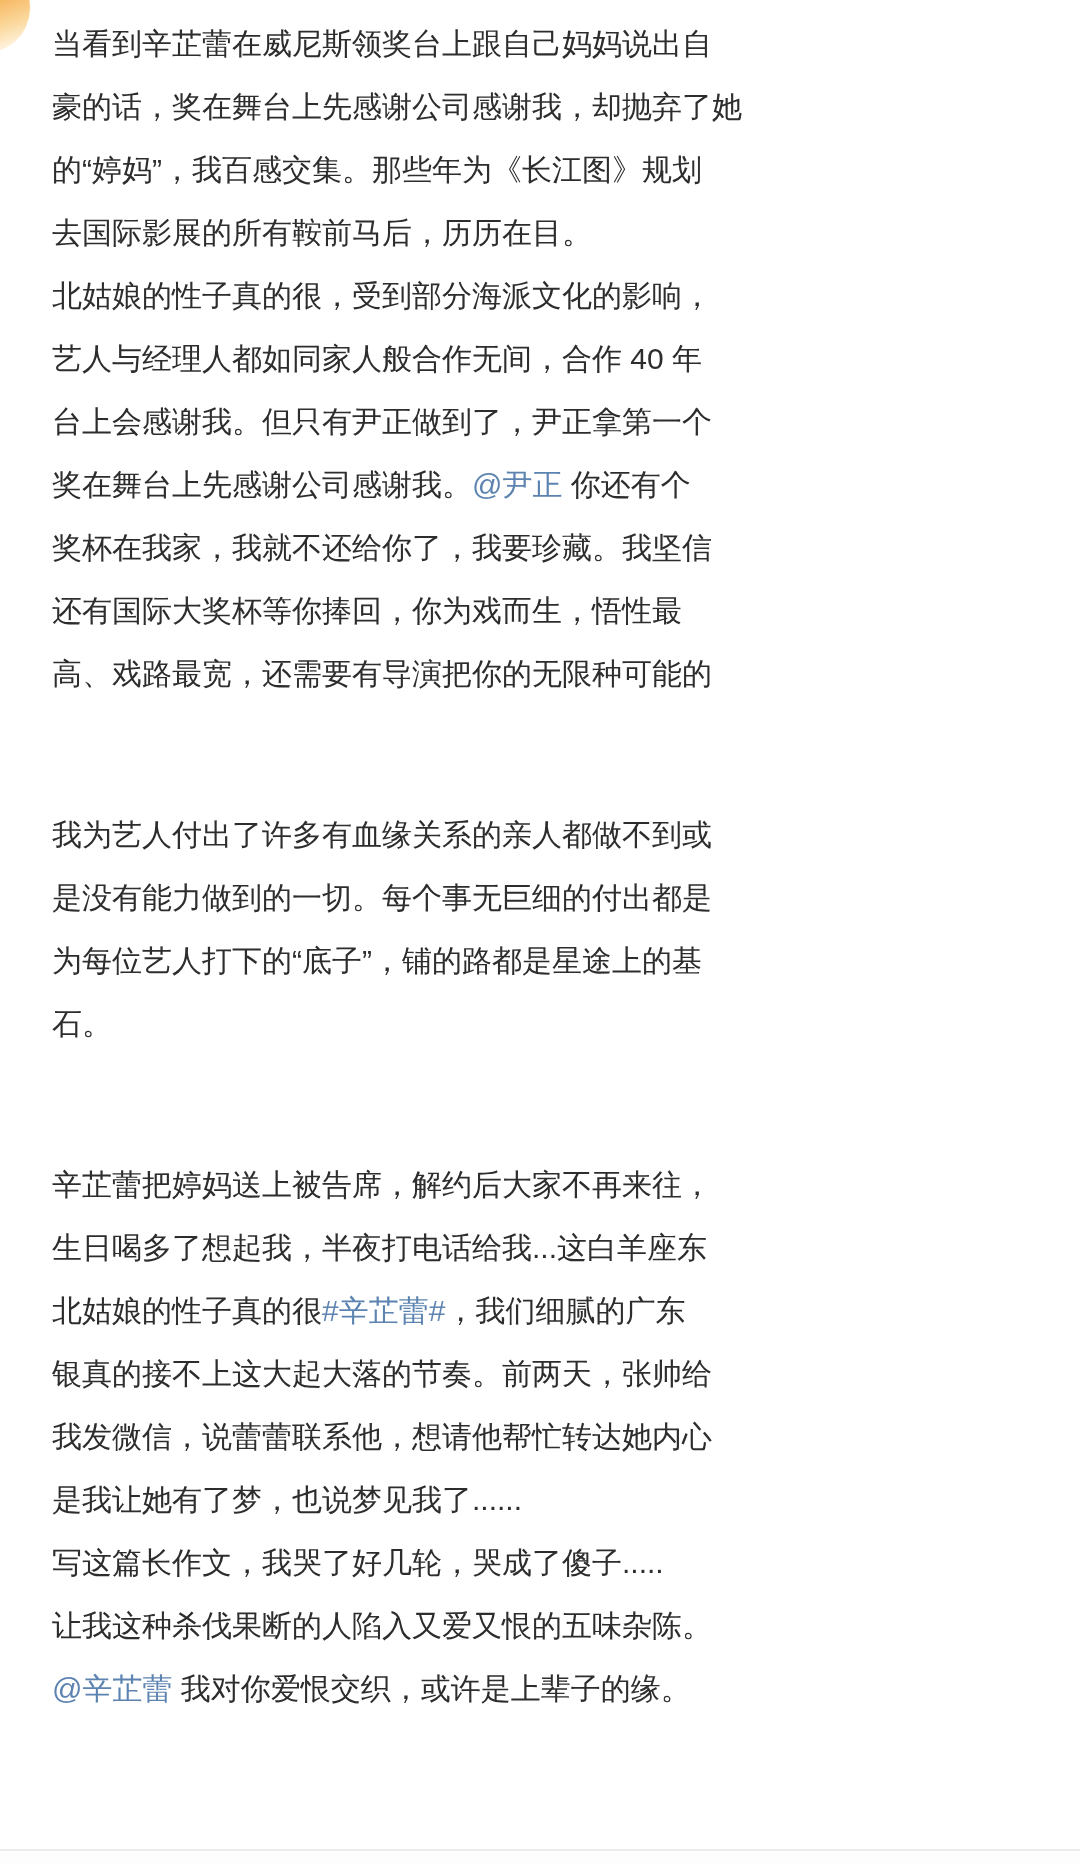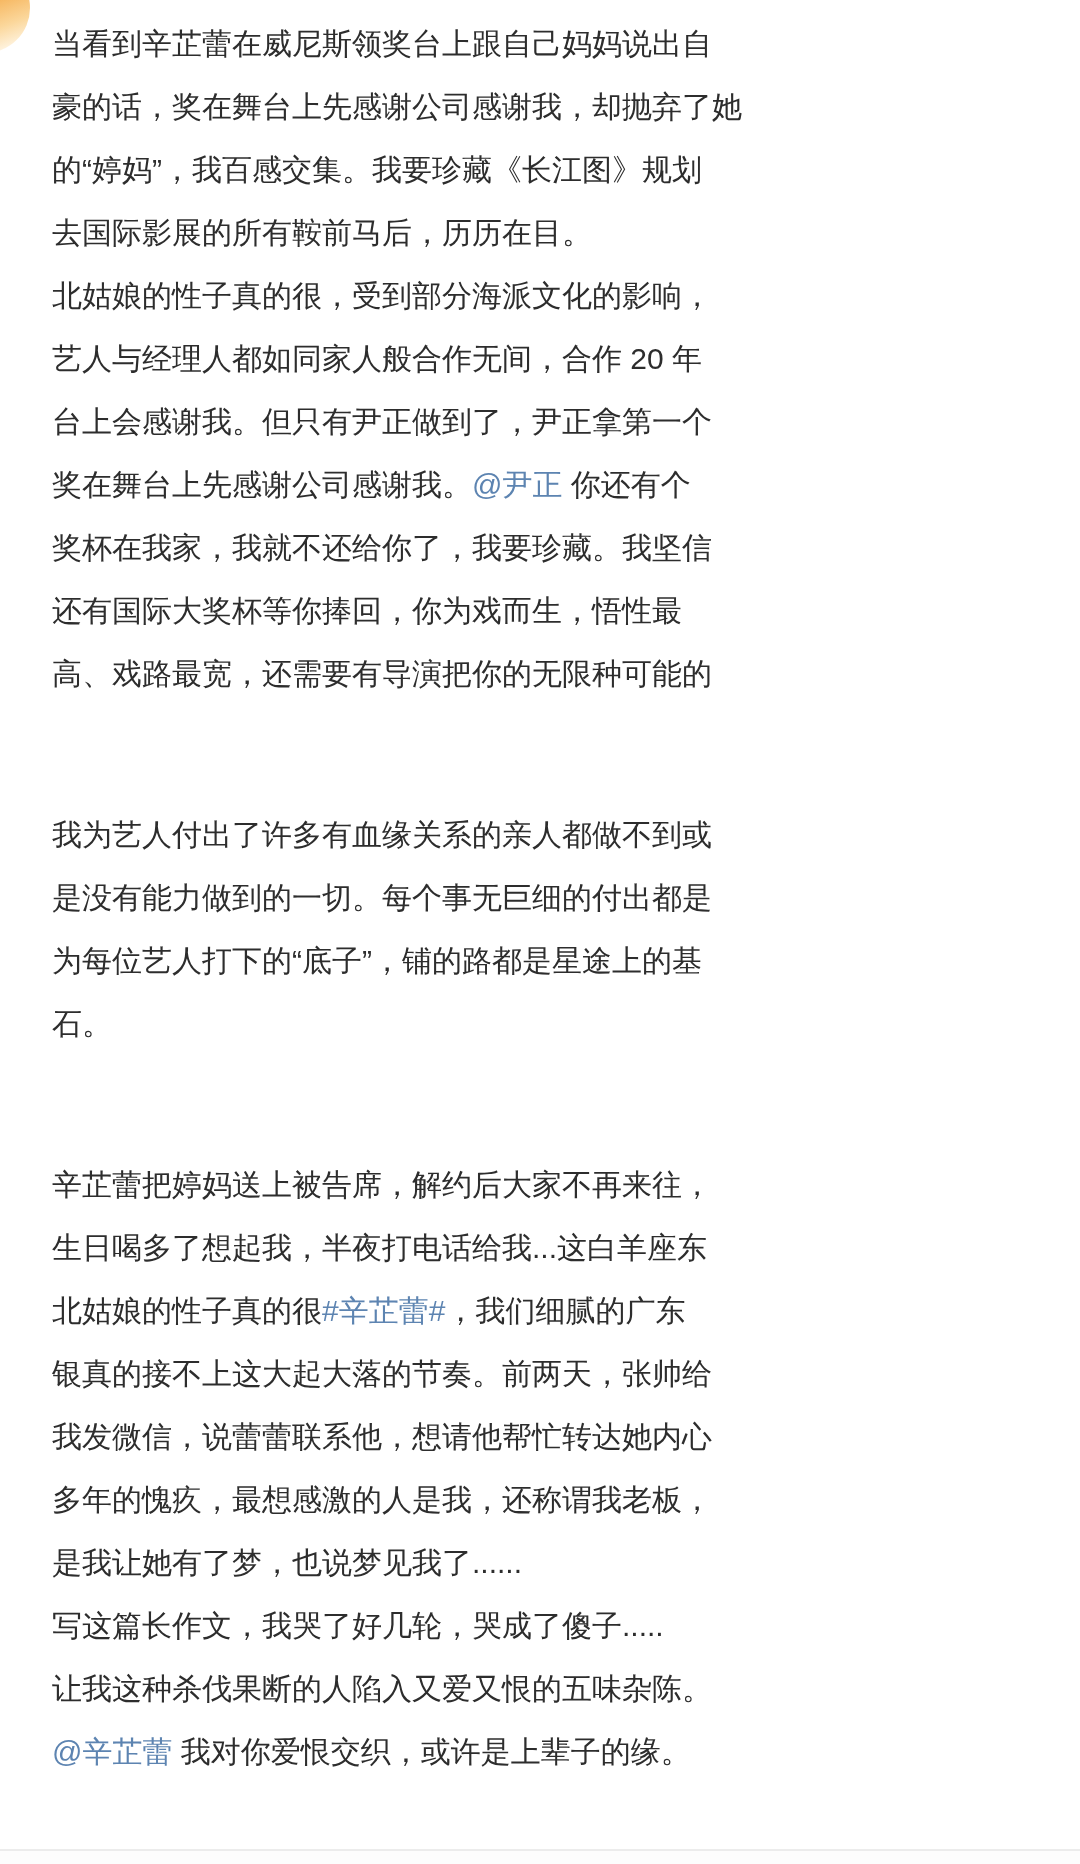--- a/index.html
+++ b/index.html
@@ -63,43 +63,42 @@
 </style>
 </head>
 <body style="background: rgb(255, 255, 255);">
 
 <div class="emoji-fragment"></div>
 
 <div class="article">
     <div class="para">
       <div class="line"><span>当看到辛芷蕾在威尼斯领奖台上跟自己妈妈说出自</span></div>
       <div class="line"><span>豪的话，奖在舞台上先感谢公司感谢我，却抛弃了她</span></div>
-      <div class="line"><span>的“婷妈”，我百感交集。我要珍藏《长江图》规划</span></div>
+      <div class="line"><span>的“婷妈”，我百感交集。那些年为《长江图》规划</span></div>
       <div class="line"><span>去国际影展的所有鞍前马后，历历在目。</span></div>
       <div class="line"><span>北姑娘的性子真的很，受到部分海派文化的影响，</span></div>
-      <div class="line"><span>艺人与经理人都如同家人般合作无间，合作 20 年</span></div>
+      <div class="line"><span>艺人与经理人都如同家人般合作无间，合作 40 年</span></div>
       <div class="line"><span>台上会感谢我。但只有尹正做到了，尹正拿第一个</span></div>
       <div class="line"><span>奖在舞台上先感谢公司感谢我。</span><span class="link">@尹正</span><span> 你还有个</span></div>
       <div class="line"><span>奖杯在我家，我就不还给你了，我要珍藏。我坚信</span></div>
       <div class="line"><span>还有国际大奖杯等你捧回，你为戏而生，悟性最</span></div>
       <div class="line"><span>高、戏路最宽，还需要有导演把你的无限种可能的</span></div>
     </div>
     <div class="para">
       <div class="line"><span>我为艺人付出了许多有血缘关系的亲人都做不到或</span></div>
       <div class="line"><span>是没有能力做到的一切。每个事无巨细的付出都是</span></div>
       <div class="line"><span>为每位艺人打下的“底子”，铺的路都是星途上的基</span></div>
       <div class="line"><span>石。</span></div>
     </div>
     <div class="para">
       <div class="line"><span>辛芷蕾把婷妈送上被告席，解约后大家不再来往，</span></div>
       <div class="line"><span>生日喝多了想起我，半夜打电话给我...这白羊座东</span></div>
       <div class="line"><span>北姑娘的性子真的很</span><span class="link">#辛芷蕾#</span><span>，我们细腻的广东</span></div>
       <div class="line"><span>银真的接不上这大起大落的节奏。前两天，张帅给</span></div>
       <div class="line"><span>我发微信，说蕾蕾联系他，想请他帮忙转达她内心</span></div>
-      <div class="line"><span>多年的愧疚，最想感激的人是我，还称谓我老板，</span></div>
       <div class="line"><span>是我让她有了梦，也说梦见我了......</span></div>
       <div class="line"><span>写这篇长作文，我哭了好几轮，哭成了傻子.....</span></div>
       <div class="line"><span>让我这种杀伐果断的人陷入又爱又恨的五味杂陈。</span></div>
       <div class="line"><span class="link">@辛芷蕾</span><span> 我对你爱恨交织，或许是上辈子的缘。</span></div>
     </div>
   </div>
 
 <div class="bottom-divider"></div>
 <div class="bottom-band"></div>
 

